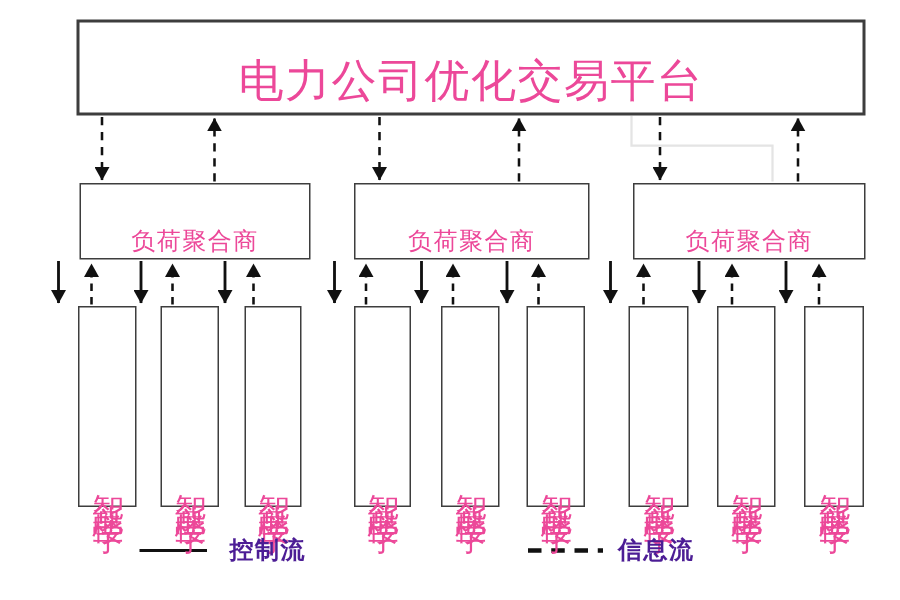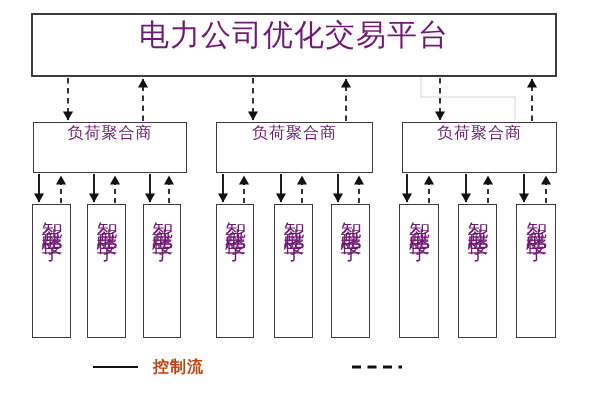--- a/index.html
+++ b/index.html
@@ -2,43 +2,43 @@
 <html><head>
 <meta charset="utf-8">
 <style>
   html,body{margin:0;padding:0;background:#ffffff;}
   #canvas{
     position:relative;width:600px;height:400px;background:#ffffff;overflow:hidden;
     font-family:"Liberation Serif","DejaVu Serif",serif;
   }
   .box{
     position:absolute;background:#ffffff;border:1.6px solid #3d3d3d;
-    display:flex;align-items:flex-start;justify-content:center;
-    box-sizing:border-box;color:#701a75;
+    display:flex;align-items:flex-end;justify-content:center;
+    box-sizing:border-box;color:#ec4899;margin-left:20px;
   }
   .platform{
     left:31px;top:13px;width:526px;height:64px;border-width:2px;
     font-size:30px;letter-spacing:1px;
   }
   .agg{top:122px;height:51px;font-size:16px;letter-spacing:1px;}
   .agg1{left:33px;width:154px;}
   .agg2{left:216px;width:157px;}
   .agg3{left:402px;width:155px;}
   .bld{top:204px;height:134px;font-size:21px;}
   .bld span{
     writing-mode:vertical-rl;text-orientation:upright;
     letter-spacing:6px;line-height:1;
   }
   .b1{left:32px;width:39px;}  .b2{left:87px;width:39px;}  .b3{left:143px;width:38px;}
   .b4{left:216px;width:38px;} .b5{left:274px;width:39px;} .b6{left:331px;width:39px;}
   .b7{left:399px;width:40px;} .b8{left:458px;width:39px;} .b9{left:516px;width:40px;}
   #arrow-layer{position:absolute;left:0;top:0;width:600px;height:400px;}
   .legend-label{
     position:absolute;top:357px;font-family:"Liberation Sans","DejaVu Sans",sans-serif;
-    font-weight:700;font-size:16px;color:#c2410c;letter-spacing:1px;
+    font-weight:700;font-size:16px;color:#4c1d95;letter-spacing:1px;
   }
   .legend-control{left:153px;}
   .legend-info{left:412px;}
 </style>
 </head>
 <body>
 
 <div id="canvas">
 
   <svg id="arrow-layer" width="600" height="400" viewBox="0 0 600 400">
@@ -123,14 +123,15 @@
     <span>智能楼宇</span>
   </div>
   <div class="box bld b8">
     <span>智能楼宇</span>
   </div>
   <div class="box bld b9">
     <span>智能楼宇</span>
   </div>
 
   <div class="legend-label legend-control">控制流</div>
+  <div class="legend-label legend-info">信息流</div>
 
 </div>
 
 </body></html>

